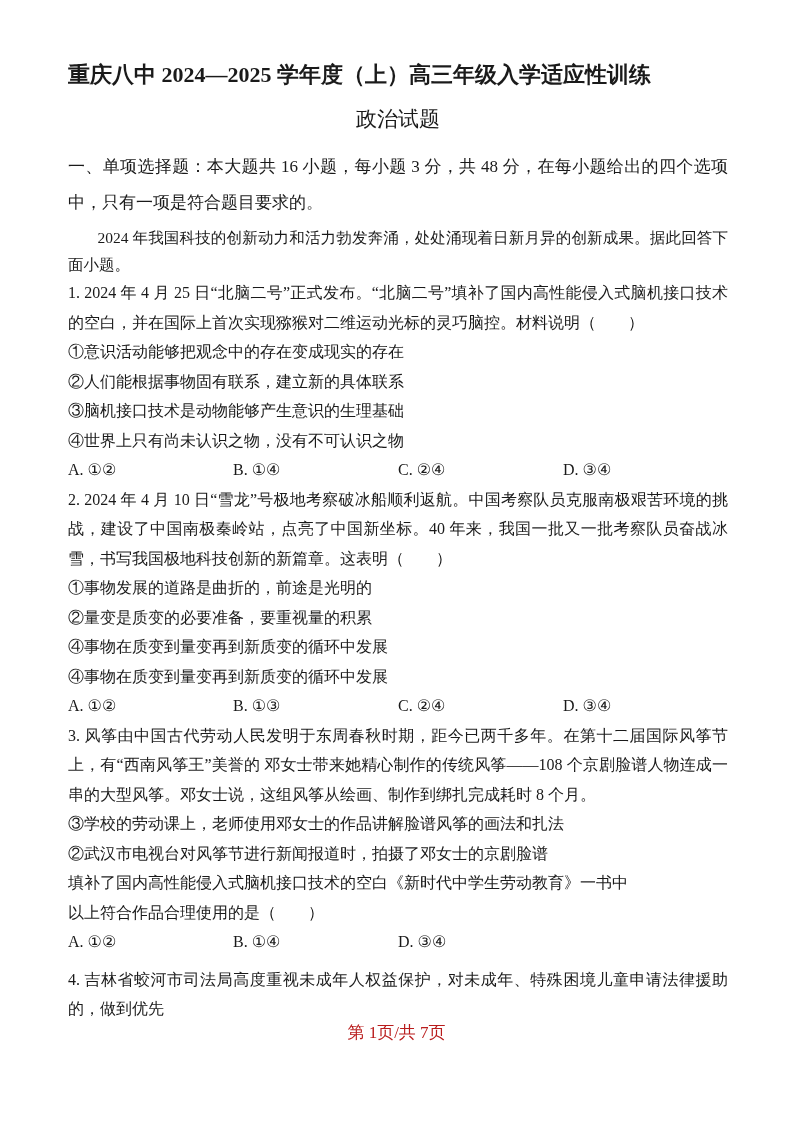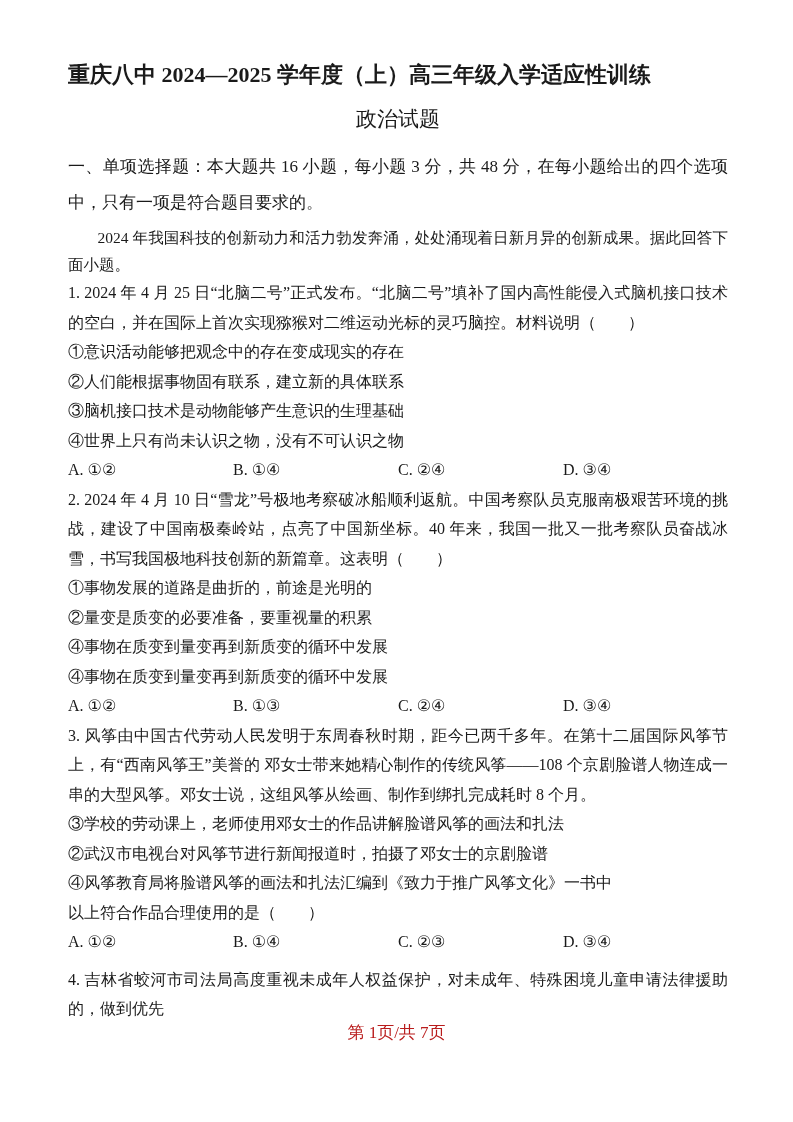--- a/index.html
+++ b/index.html
@@ -125,26 +125,25 @@
         <span class="opt">B. ①③</span>
         <span class="opt">C. ②④</span>
         <span class="opt">D. ③④</span>
       </div>
     </div>
 
     <div class="question">
       <p class="stem">3. 风筝由中国古代劳动人民发明于东周春秋时期，距今已两千多年。在第十二届国际风筝节上，有“西南风筝王”美誉的 邓女士带来她精心制作的传统风筝——108 个京剧脸谱人物连成一串的大型风筝。邓女士说，这组风筝从绘画、制作到绑扎完成耗时 8 个月。</p>
       <p>③学校的劳动课上，老师使用邓女士的作品讲解脸谱风筝的画法和扎法</p>
       <p>②武汉市电视台对风筝节进行新闻报道时，拍摄了邓女士的京剧脸谱</p>
-      <p>④风筝教育局将脸谱风筝的画法和扎法汇编到《致力于推广风筝文化》一书中</p>
+      <p>填补了国内高性能侵入式脑机接口技术的空白《新时代中学生劳动教育》一书中</p>
       <p>以上符合作品合理使用的是（　　）</p>
       <div class="options-row">
         <span class="opt">A. ①②</span>
         <span class="opt">B. ①④</span>
-        <span class="opt">C. ②③</span>
         <span class="opt">D. ③④</span>
       </div>
     </div>
 
     <div class="question q4">
       <p class="stem">4. 吉林省蛟河市司法局高度重视未成年人权益保护，对未成年、特殊困境儿童申请法律援助的，做到优先</p>
     </div>
 
   </div>
 

